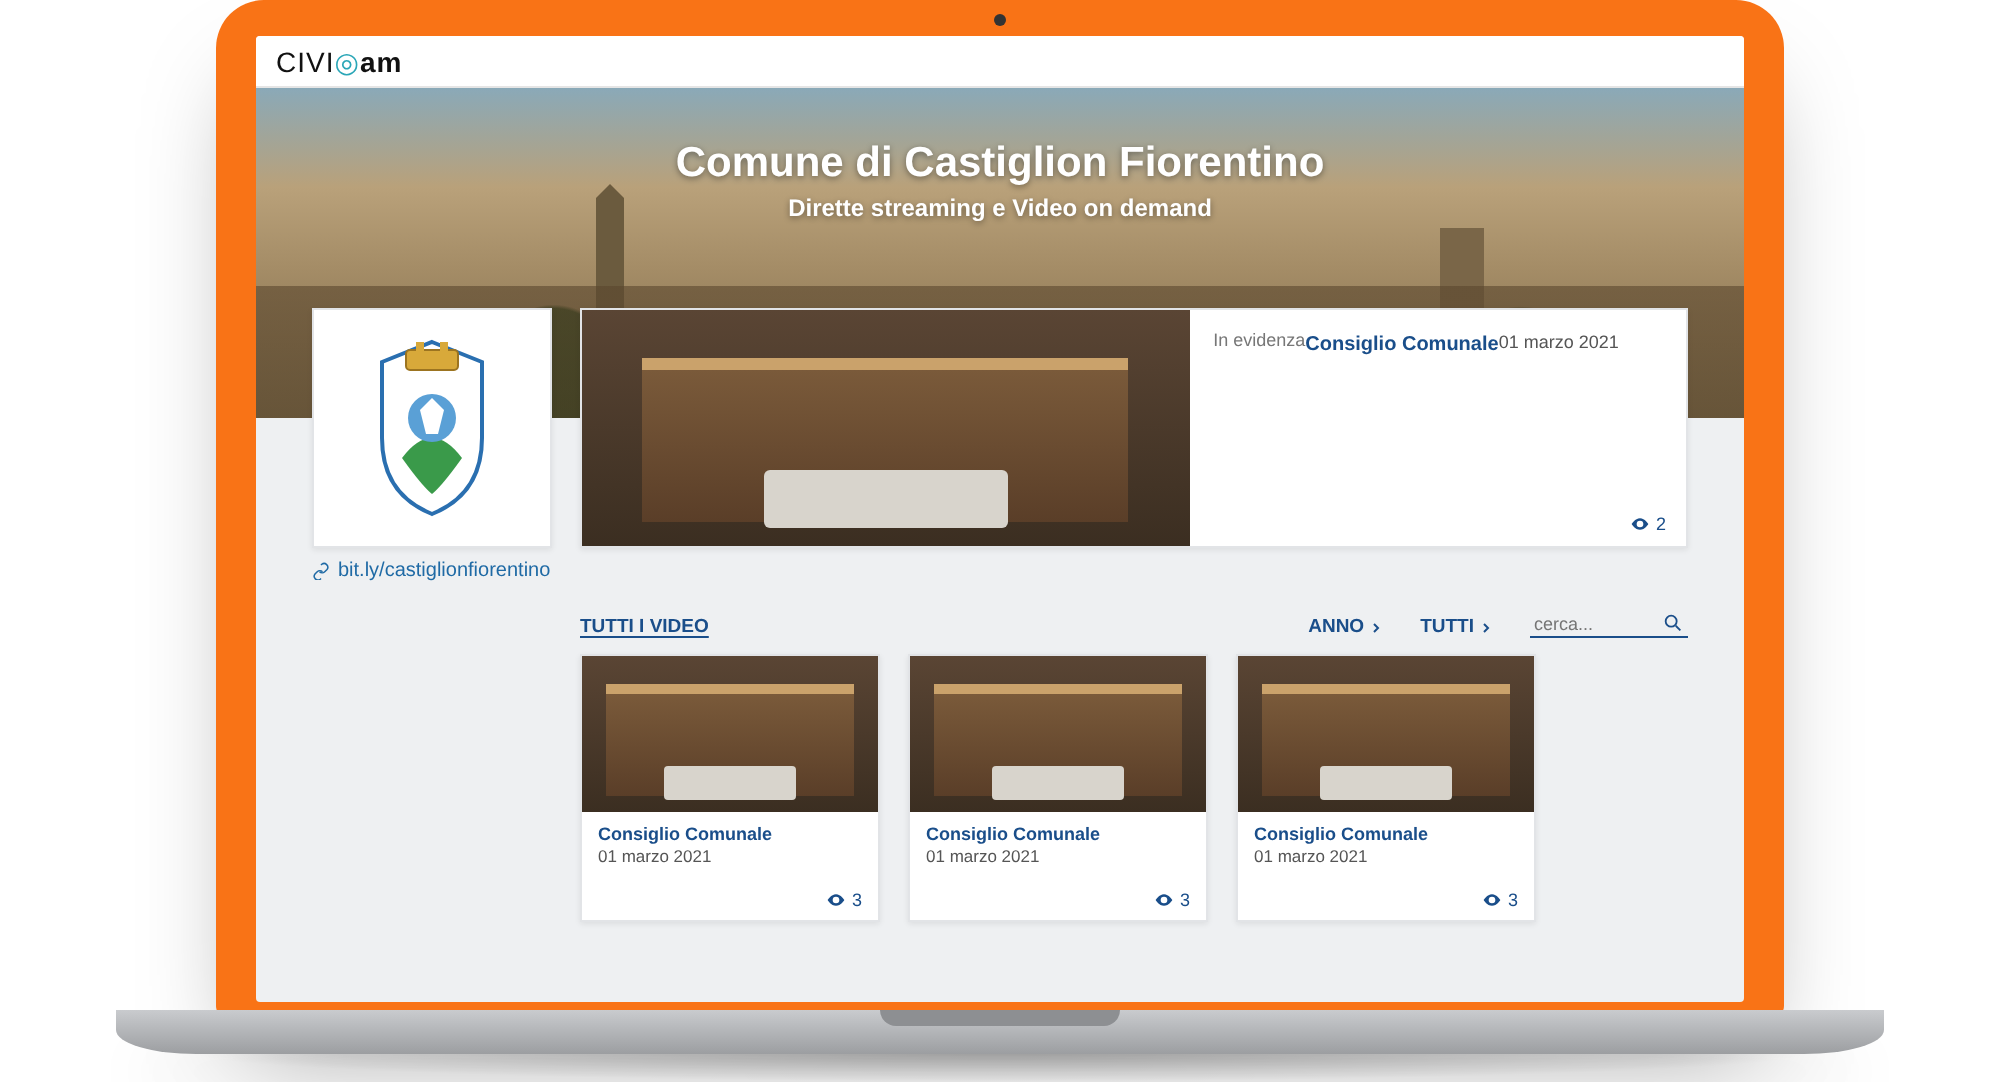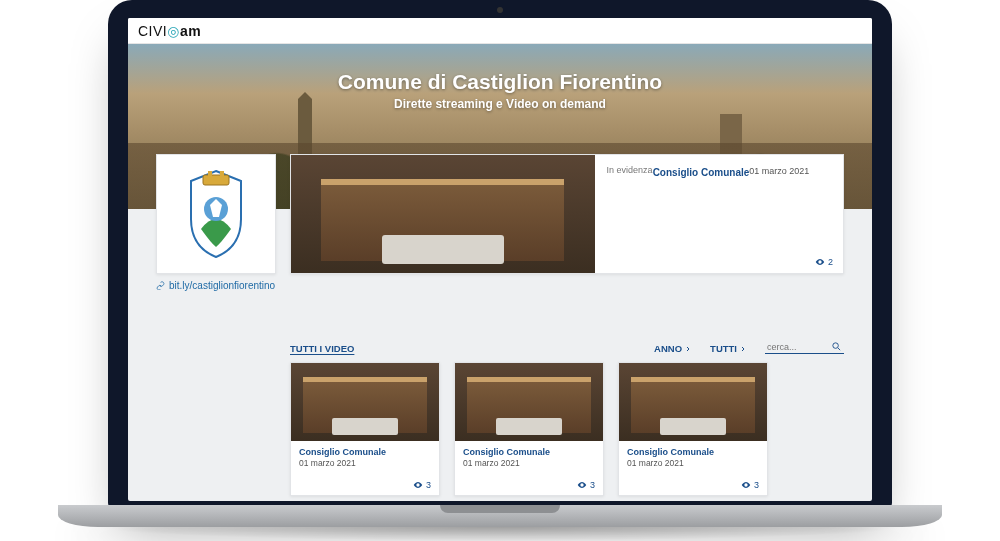--- a/index.html
+++ b/index.html
@@ -15,21 +15,21 @@
   .laptop {
     position: absolute;
     left: 108px;
     top: 0;
     width: 784px;
     height: 505px;
   }
   .screen-frame {
     width: 784px;
     height: 509px;
-    background: #0f172a;
+    background: #f97316;
     border-radius: 24px 24px 6px 6px;
     padding: 18px 20px 8px 20px;
     box-shadow: 0 30px 50px -15px rgba(0,0,0,0.35);
     position: relative;
   }
   .camera {
     position: absolute;
     top: 7px; left: 50%; transform: translateX(-50%);
     width: 6px; height: 6px; border-radius: 50%;
     background: #333;
@@ -176,21 +176,21 @@
     font-size:9.5px;
   }
   .tab-all{
     color:#1a4e8a; font-weight:700; text-decoration:underline;
     text-underline-offset:2px;
   }
   .spacer{flex:1;}
   .filter-link{ color:#1a4e8a; font-weight:700; display:flex; align-items:center; gap:2px; cursor:pointer;}
   .search{
     display:flex; align-items:center; gap:4px;
-    border-bottom:1px solid #1a4e8a; padding:1px 2px;margin-top:35px;
+    border-bottom:1px solid #1a4e8a; padding:1px 2px;
   }
   .search input{
     border:none; outline:none; font-size:9px; width:60px; color:#666; background:transparent;
   }
   .grid{
     display:flex; gap:14px;
     margin-left:134px;
   }
   .card{
     width:150px;

